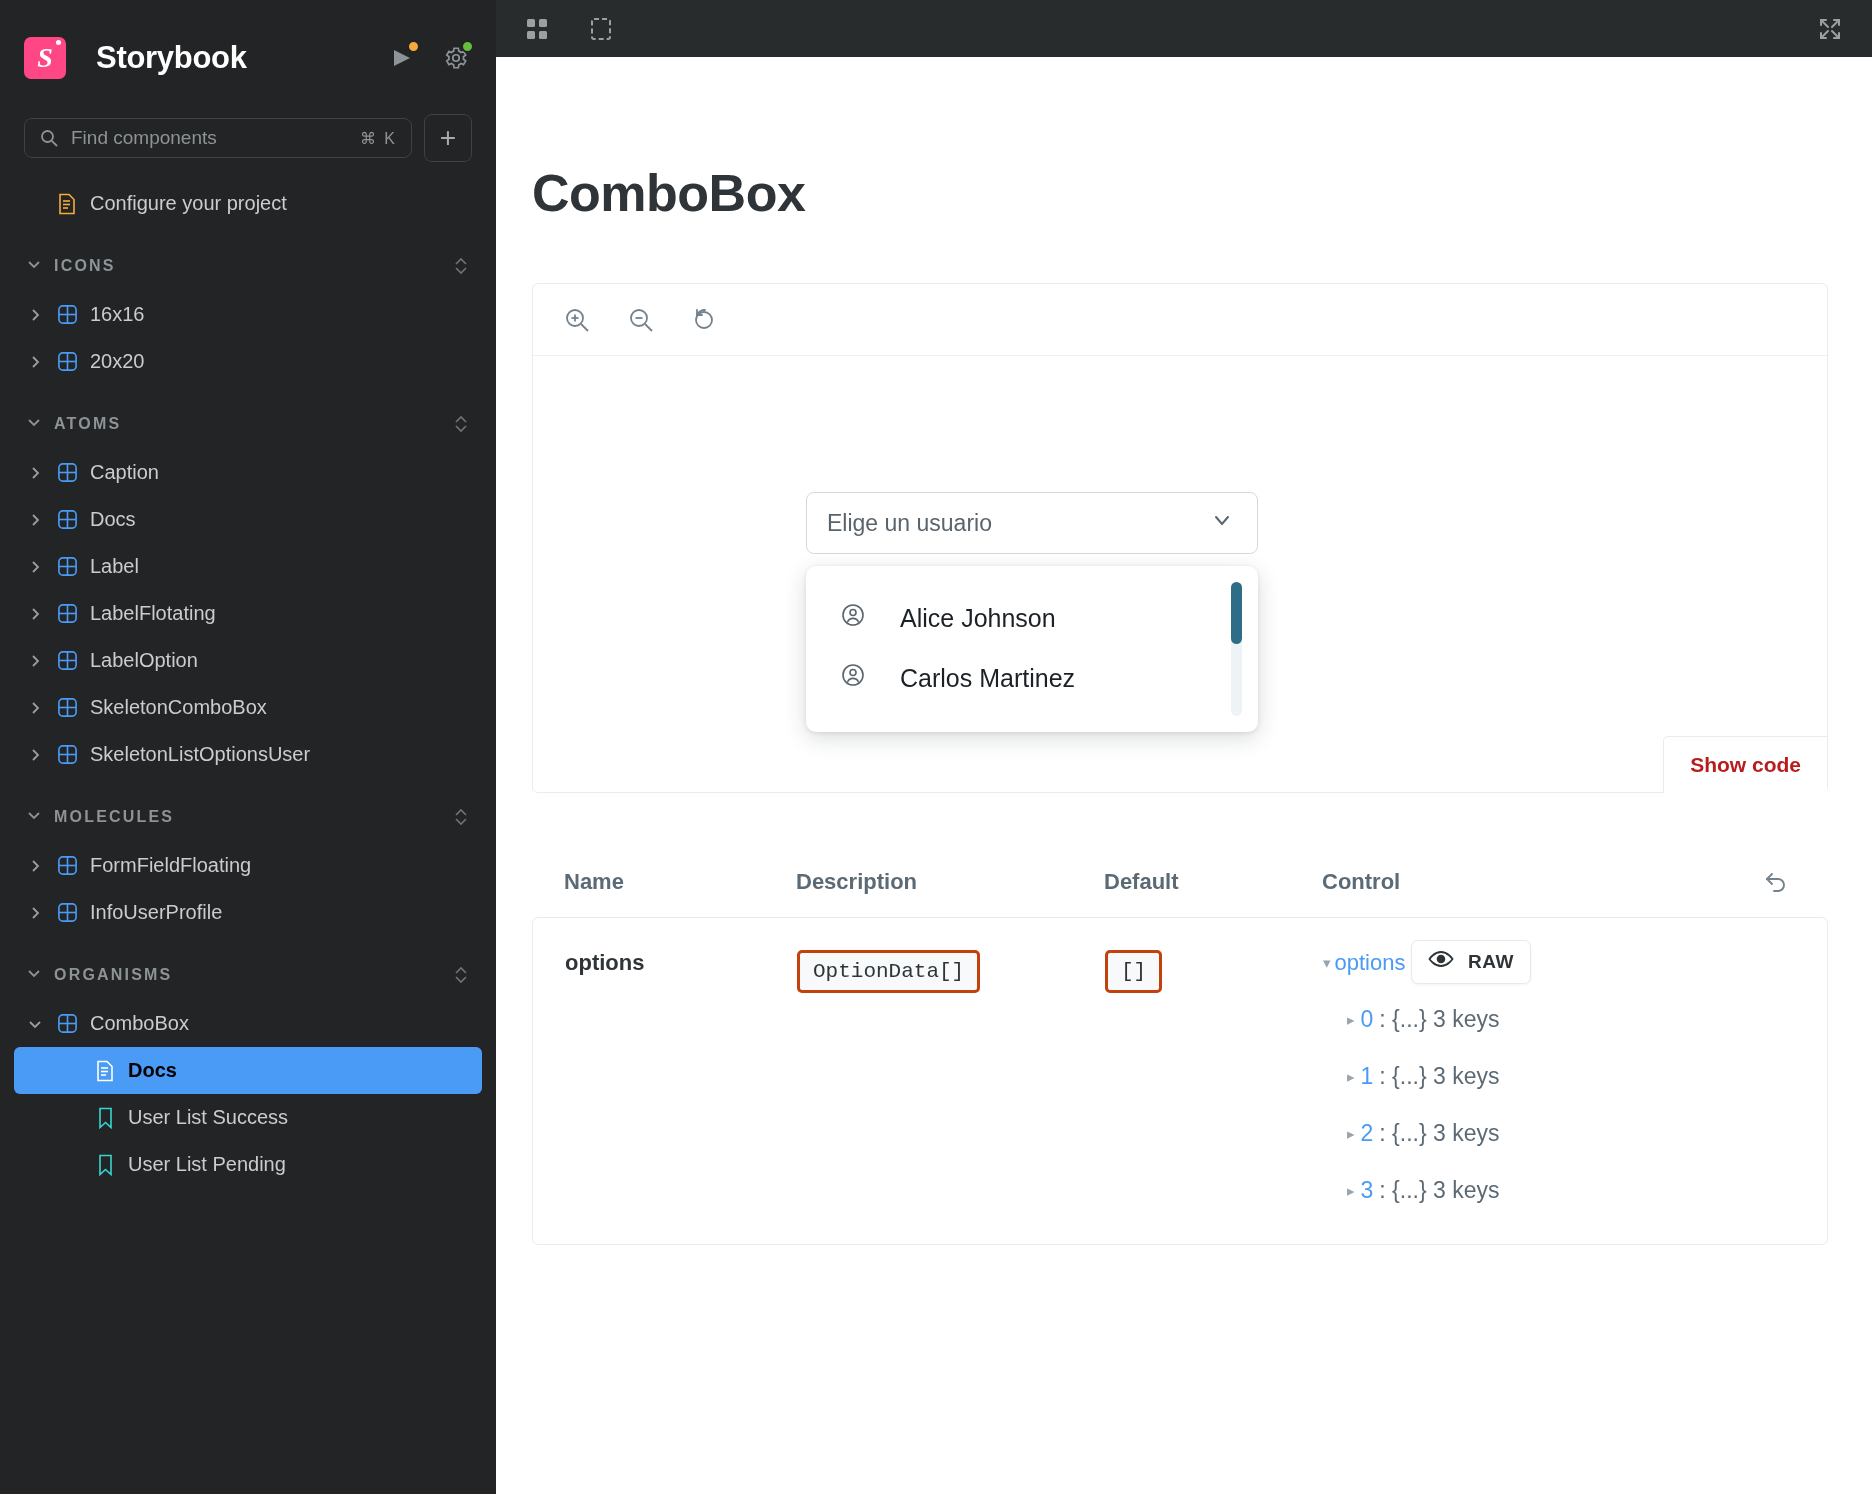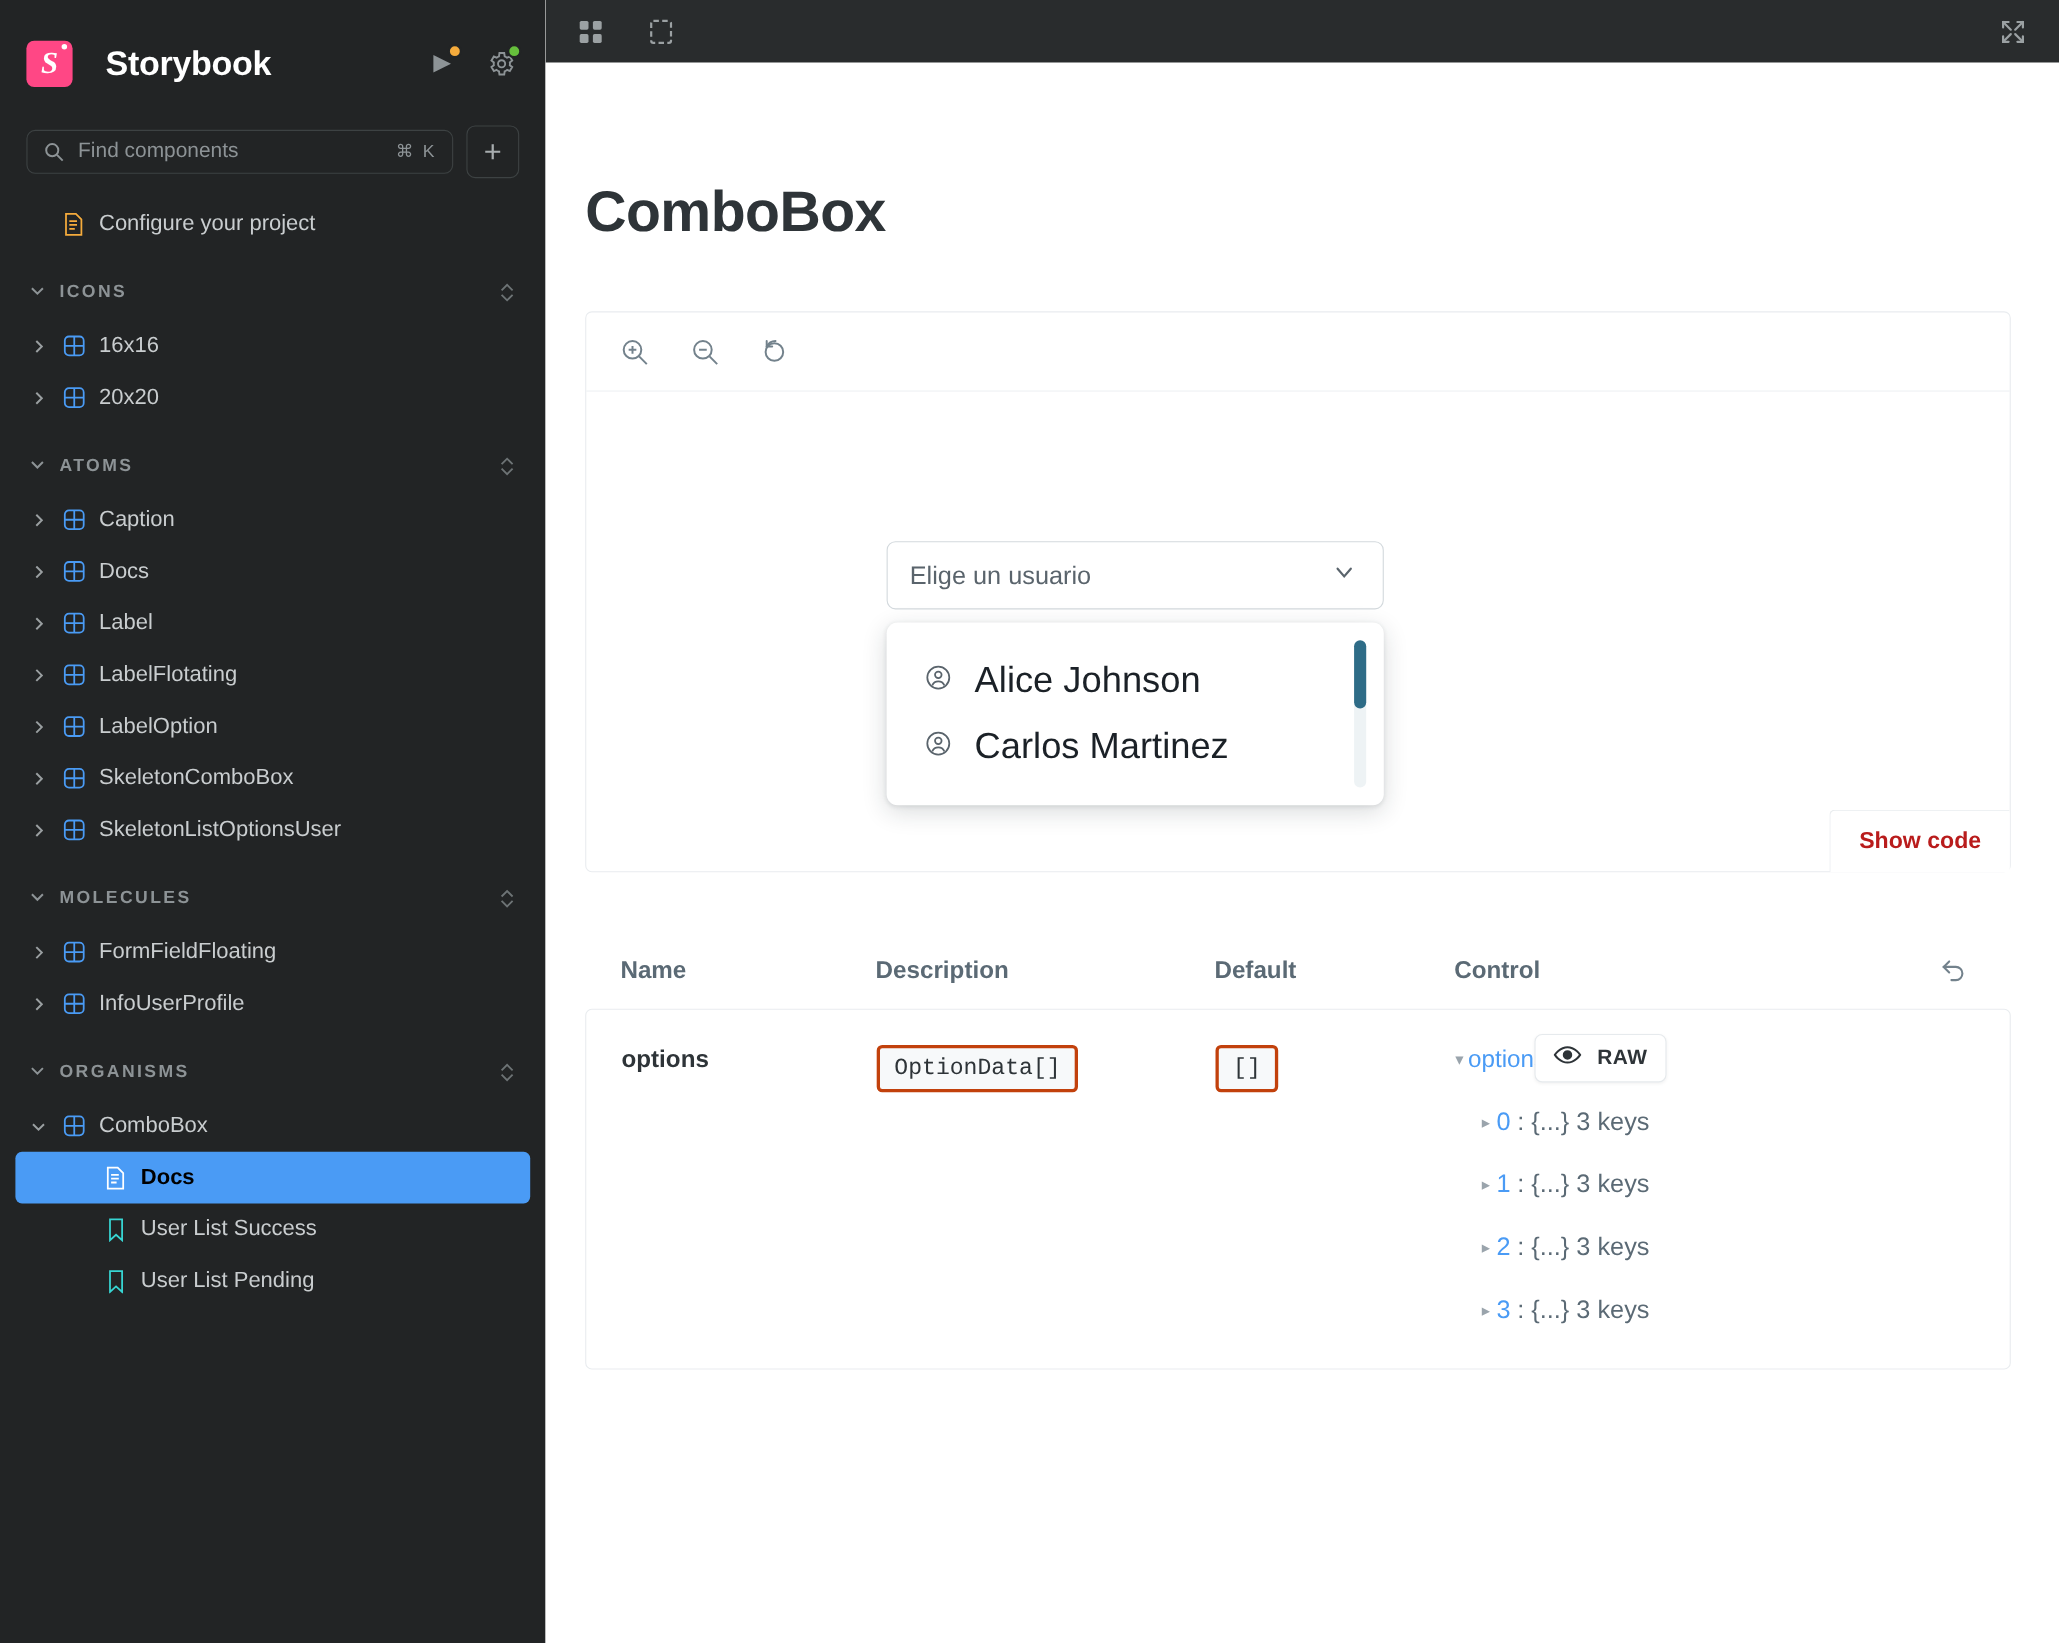--- a/index.html
+++ b/index.html
@@ -116,22 +116,22 @@
     display: flex; align-items: center; padding: 0 20px;
     font-size: 23px; color: #5a646c; background: #fff;
   }
   .combo-input .chev-down { margin-left: auto; color: #5a646c; }
   .combo-list {
     margin-top: 12px; background: #fff; border-radius: 10px;
     box-shadow: 0 6px 22px rgba(25,35,45,0.16), 0 1px 4px rgba(25,35,45,0.10);
     padding: 22px 0 24px 0; position: relative;
   }
   .combo-opt {
-    display: flex; align-items: center; gap: 20px;
-    height: 60px; padding: 0 34px; font-size: 33px; color: #1b2127; cursor: pointer;
+    display: flex; align-items: center; gap: 34px;
+    height: 60px; padding: 0 34px; font-size: 25px; color: #1b2127; cursor: pointer;
   }
   .combo-scroll-track {
     position: absolute; right: 16px; top: 16px; bottom: 16px; width: 11px;
     background: #eef3f5; border-radius: 6px;
   }
   .combo-scroll-thumb {
     position: absolute; right: 16px; top: 16px; width: 11px; height: 62px;
     background: #2e6c87; border-radius: 6px; cursor: pointer;
   }
 
@@ -164,21 +164,21 @@
   .type-pill {
     display: inline-block; background: #f7f9fa; border: 3px solid #c2410c; border-radius: 5px;
     padding: 7px 13px; font-family: "Liberation Mono", monospace; font-size: 21px; color: #2e3438;
   }
   .args-row .c-ctrl { flex: 1; position: relative; }
 
   .json-root { display: flex; align-items: center; gap: 4px; font-size: 22px; position: relative; }
   .tri { color: #9aa4ac; font-size: 15px; }
   .json-key { color: #4a9bf5; }
   .raw-btn {
-    position: absolute; left: 72px; top: -10px;
+    position: absolute; left: 88px; top: -10px;
     display: flex; align-items: center; gap: 14px;
     background: #fff; border: 1px solid #e6eaed; border-radius: 7px;
     padding: 8px 16px; box-shadow: 0 1px 3px rgba(0,0,0,0.05);
     cursor: pointer;
   }
   .raw-btn .raw-label { font-size: 19px; color: #2e3438; font-weight: bold; letter-spacing: 0.5px; }
   .json-child {
     display: flex; align-items: center; gap: 6px;
     font-size: 23px; color: #5b6a75; margin-left: 24px; margin-top: 30px;
   }

